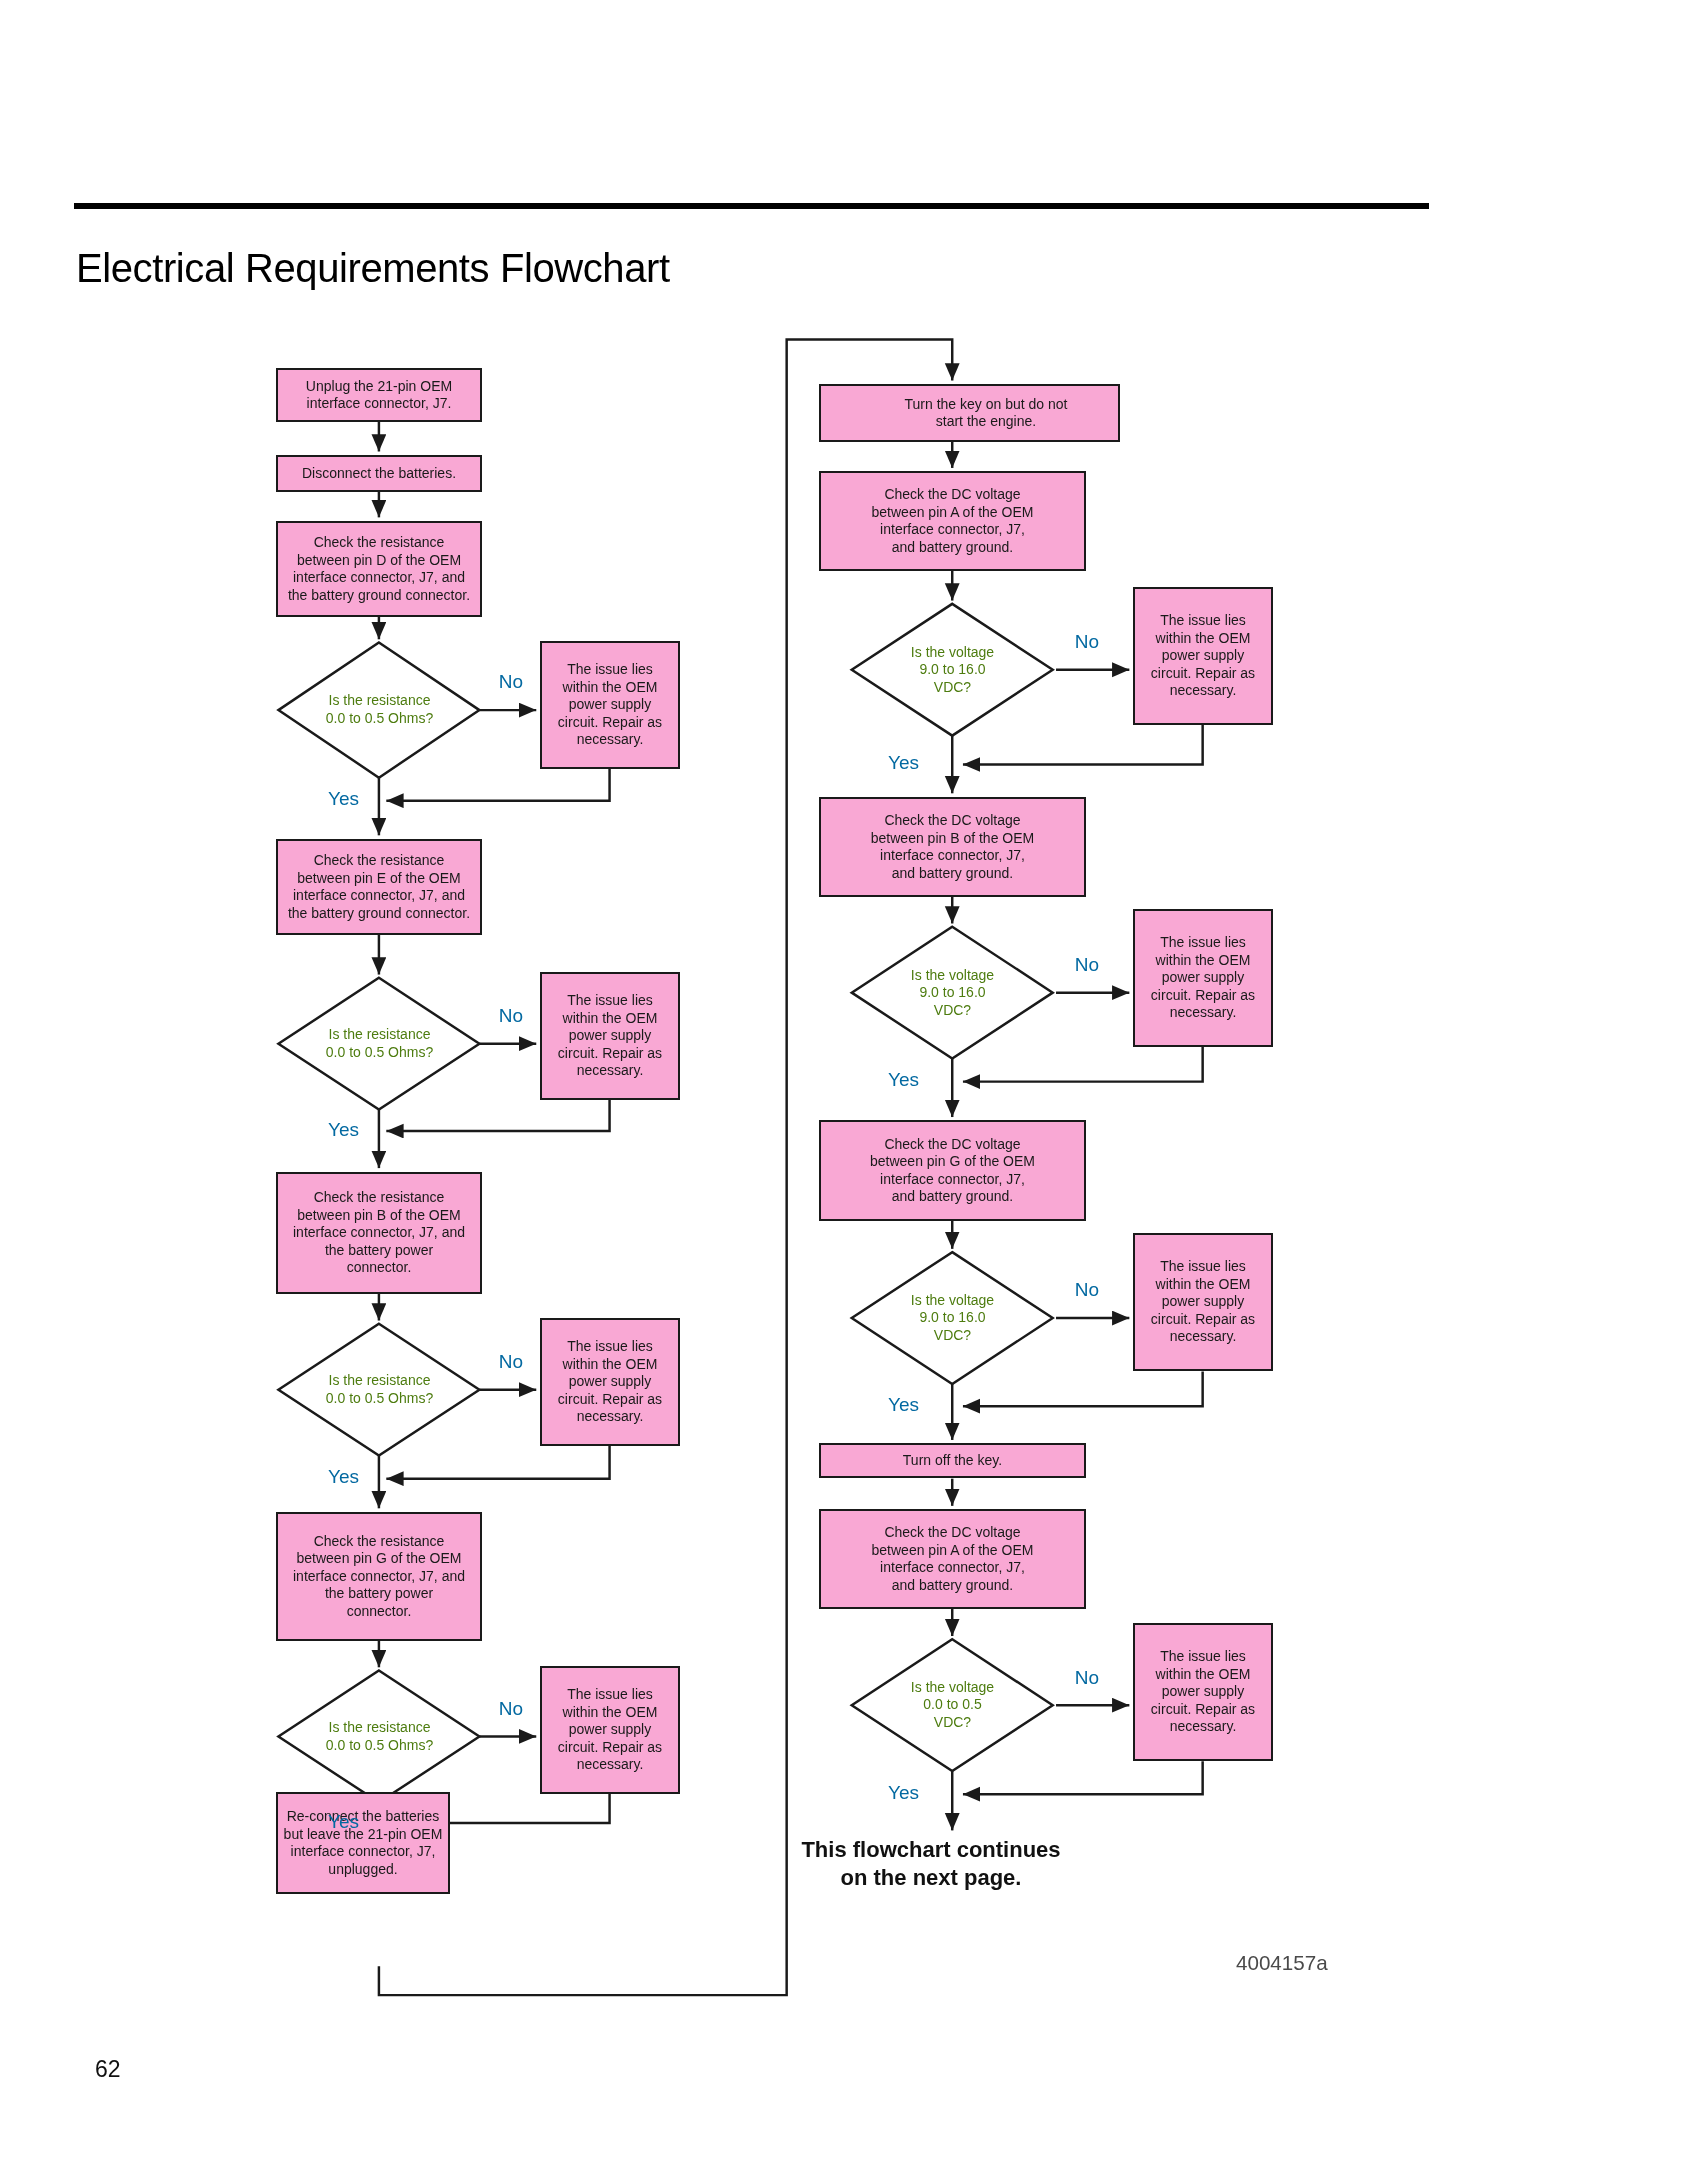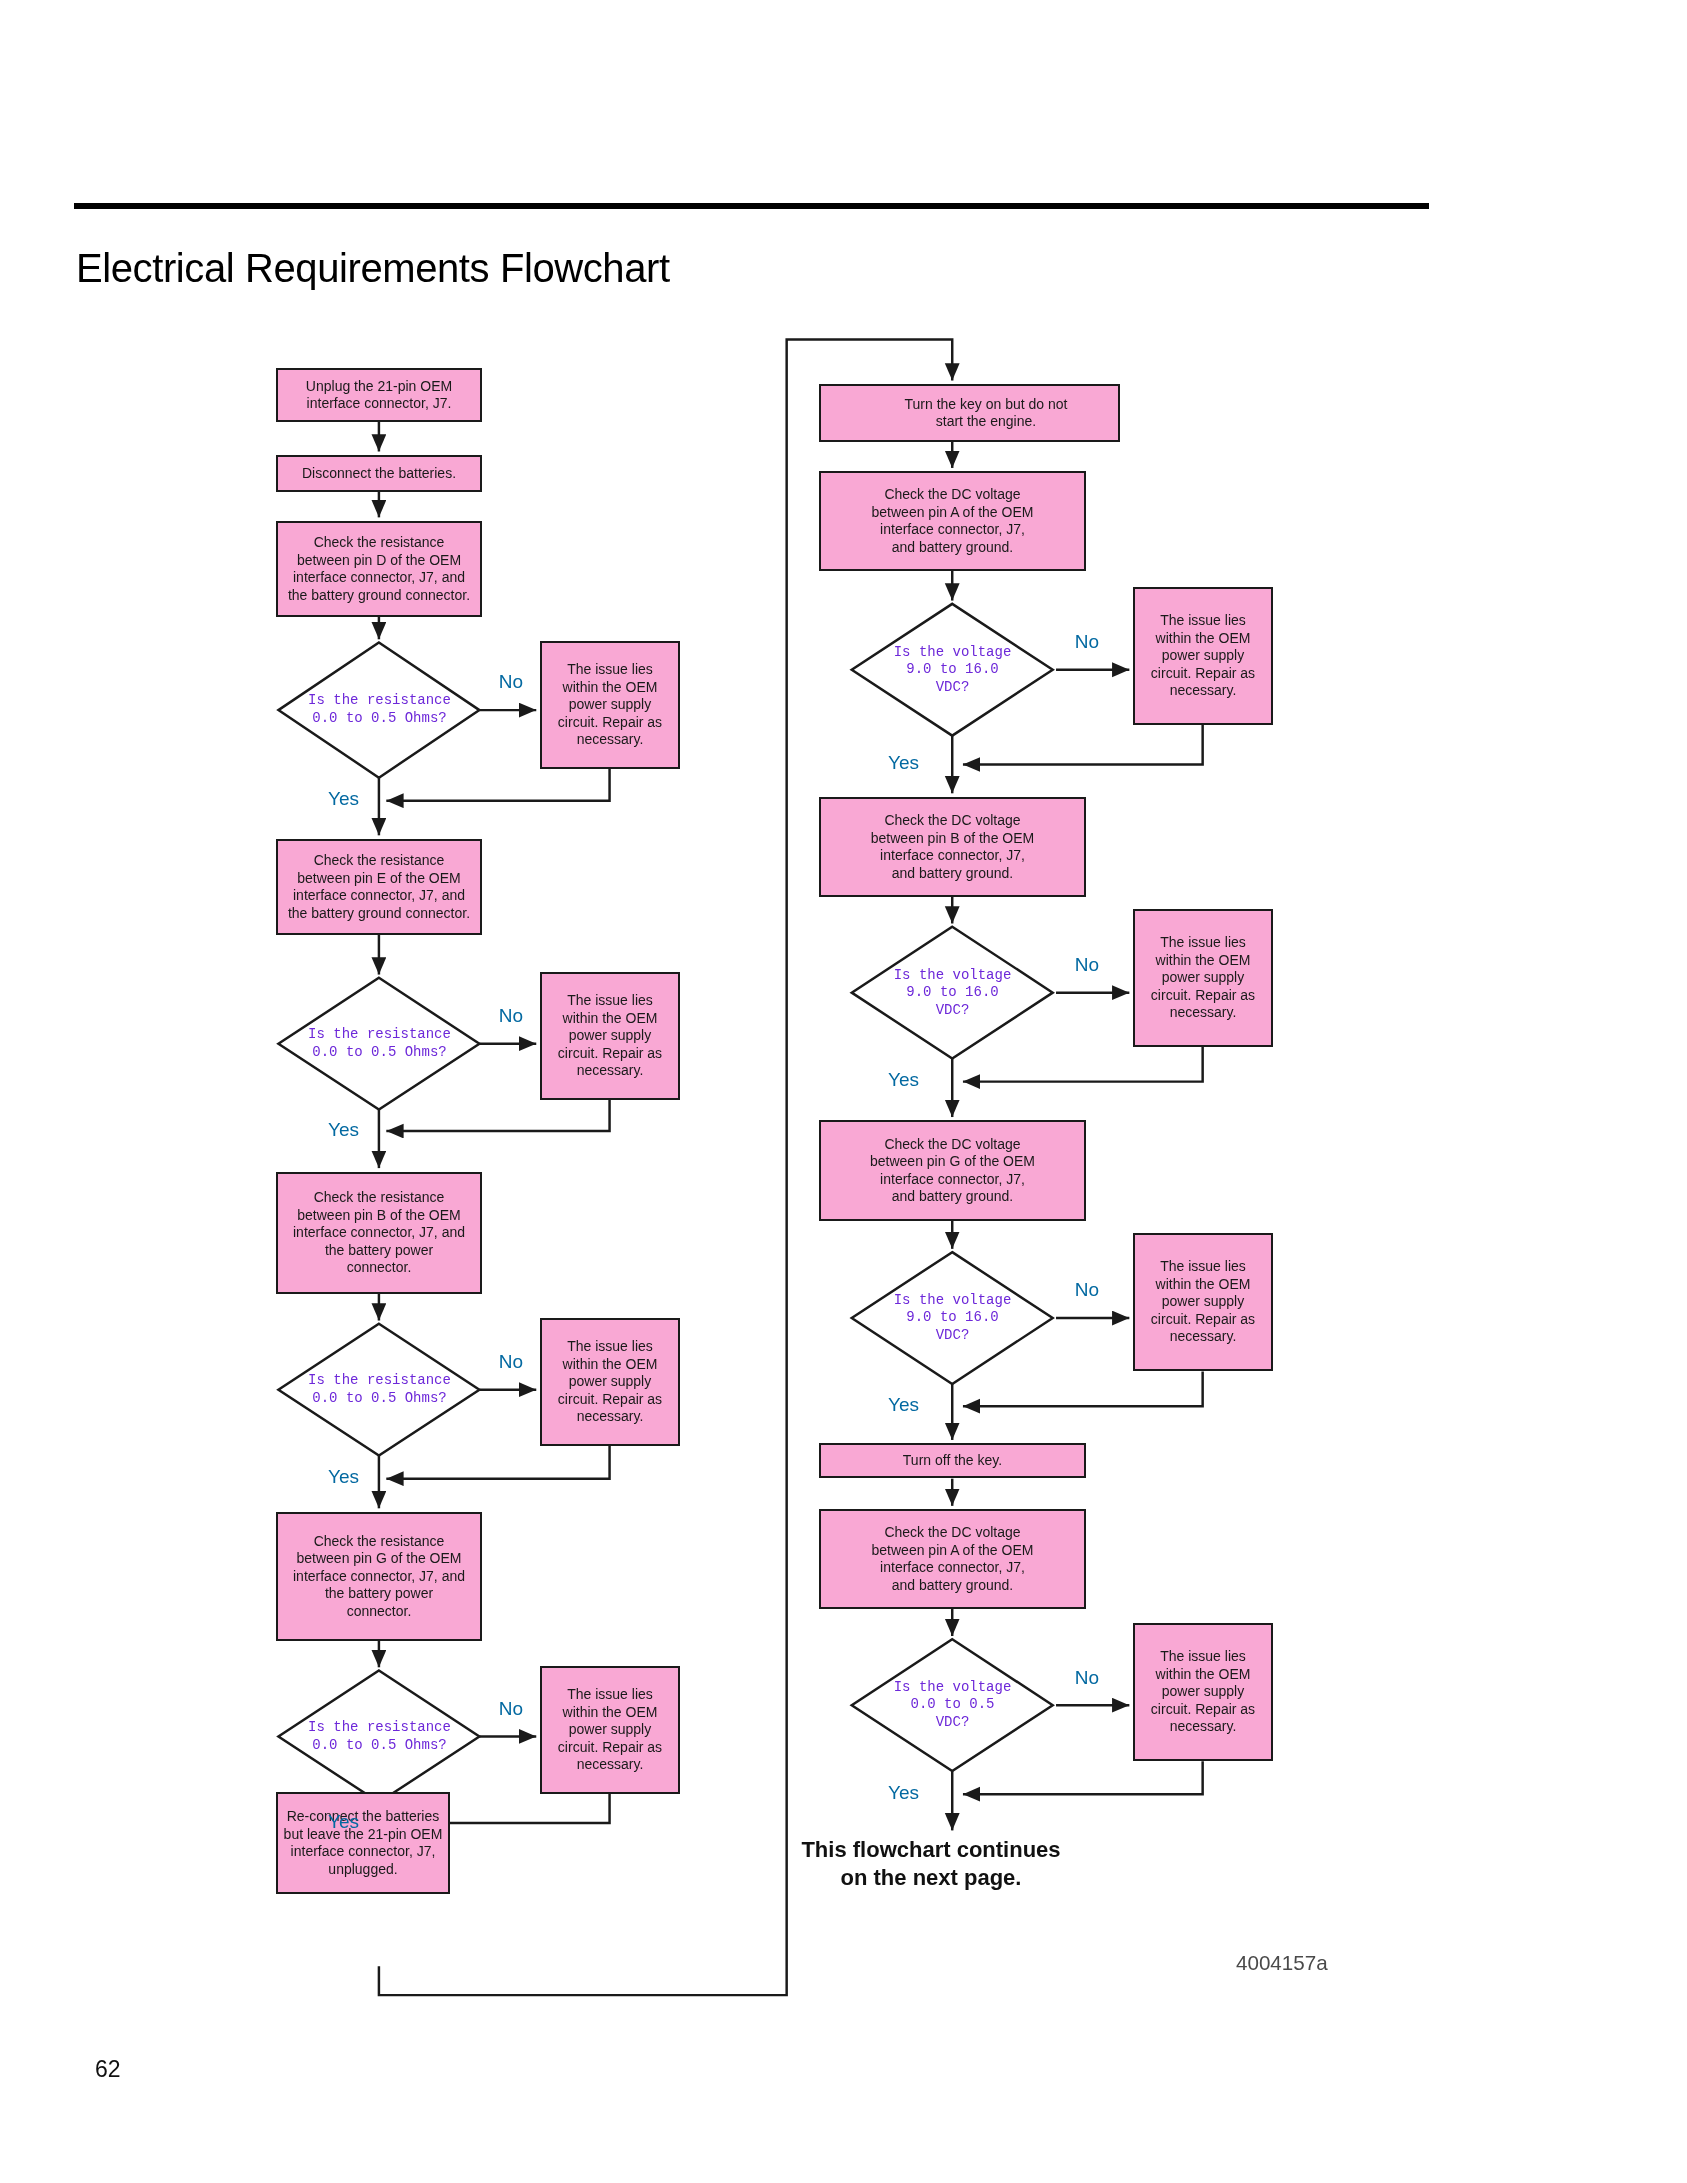--- a/index.html
+++ b/index.html
@@ -9,21 +9,21 @@
        line-height:1.15;white-space:pre;color:#000;letter-spacing:-0.4px;}
   .rule{position:absolute;left:74px;top:203px;width:1355px;height:5.8px;background:#000;}
   .title{position:absolute;left:76px;top:246px;font-size:40px;font-weight:normal;
          color:#000;white-space:pre;letter-spacing:-0.4px;}
   svg.wires{position:absolute;left:0;top:0;z-index:1;}
   .box{position:absolute;box-sizing:border-box;border:2.5px solid #1a1a1a;background:#f9a8d4;
        display:flex;align-items:center;justify-content:center;text-align:center;
        white-space:pre;font-size:14px;line-height:1.25;color:#1a1a1a;z-index:2;}
   .dtext{position:absolute;display:flex;align-items:center;justify-content:center;
          text-align:center;white-space:pre;font-size:14px;line-height:1.25;
-         color:#6d28d9;z-index:3;font-family:Liberation Mono, monospace;}
+         color:#4d7c0f;z-index:3;}
   .lbl{position:absolute;font-weight:normal;font-size:19px;color:#0369a1;z-index:3;
        line-height:1;}
   .lbl.r{width:82px;text-align:right;}
   .lbl.c{width:82px;text-align:center;}
   .note{position:absolute;left:766px;top:1836px;width:330px;text-align:center;
         font-size:22px;font-weight:bold;line-height:1.25;white-space:pre;color:#111;z-index:2;}
   .fig{position:absolute;left:1236px;top:1951px;font-size:20.6px;color:#4a4a4a;z-index:2;}
   .pgnum{position:absolute;left:95px;top:2056px;font-size:23px;color:#111;z-index:2;}
 </style>
 </head>

